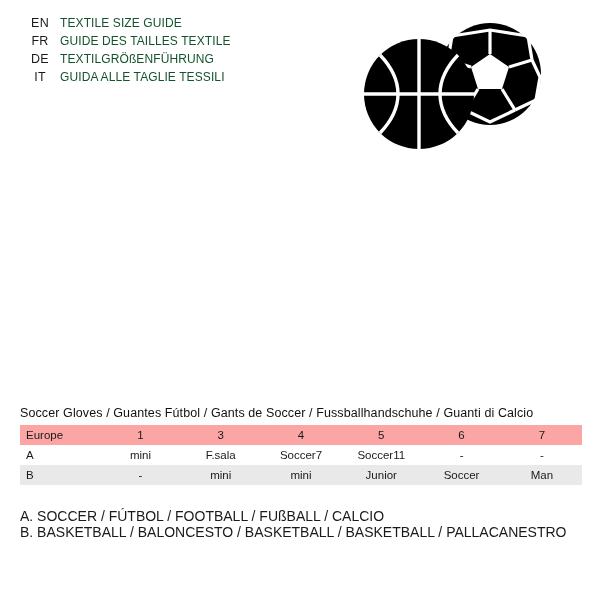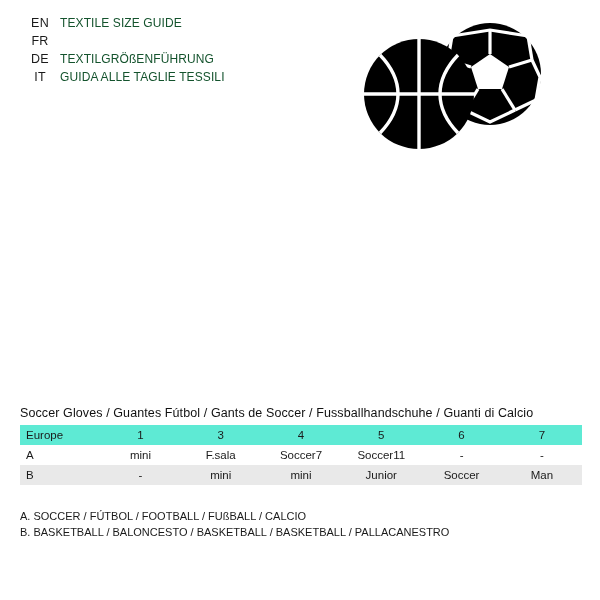--- a/index.html
+++ b/index.html
@@ -74,57 +74,58 @@
   }
   table.size-table td {
     font-size: 11.5px;
     color: #1a1a1a;
     height: 16px;
     padding: 2px 4px;
     text-align: center;
     border: none;
   }
   table.size-table tr.header-row td {
-    background: #5eead4;
+    background: #fca5a5;
   }
   table.size-table tr.row-a td {
     background: #ffffff;
   }
   table.size-table tr.row-b td {
     background: #e9e9e9;
   }
   table.size-table td.col-label {
     text-align: left;
     padding-left: 6px;
   }
 
   
   #footnotes {
     position: absolute;
     left: 20px;
     top: 508px;
     width: 560px;
   }
   .footnote {
-    font-size: 11px;
+    font-size: 14px;
     color: #1a1a1a;
     line-height: 16px;
     white-space: nowrap;
   }
 </style>
 </head>
 <body>
 
 <div id="lang-block">
   <div class="lang-row">
     <div class="lang-code">EN</div>
     <div class="lang-text">TEXTILE SIZE GUIDE</div>
   </div>
   <div class="lang-row">
     <div class="lang-code">FR</div>
+    <div class="lang-text">GUIDE DES TAILLES TEXTILE</div>
   </div>
   <div class="lang-row">
     <div class="lang-code">DE</div>
     <div class="lang-text">TEXTILGRÖßENFÜHRUNG</div>
   </div>
   <div class="lang-row">
     <div class="lang-code">IT</div>
     <div class="lang-text">GUIDA ALLE TAGLIE TESSILI</div>
   </div>
 </div>

